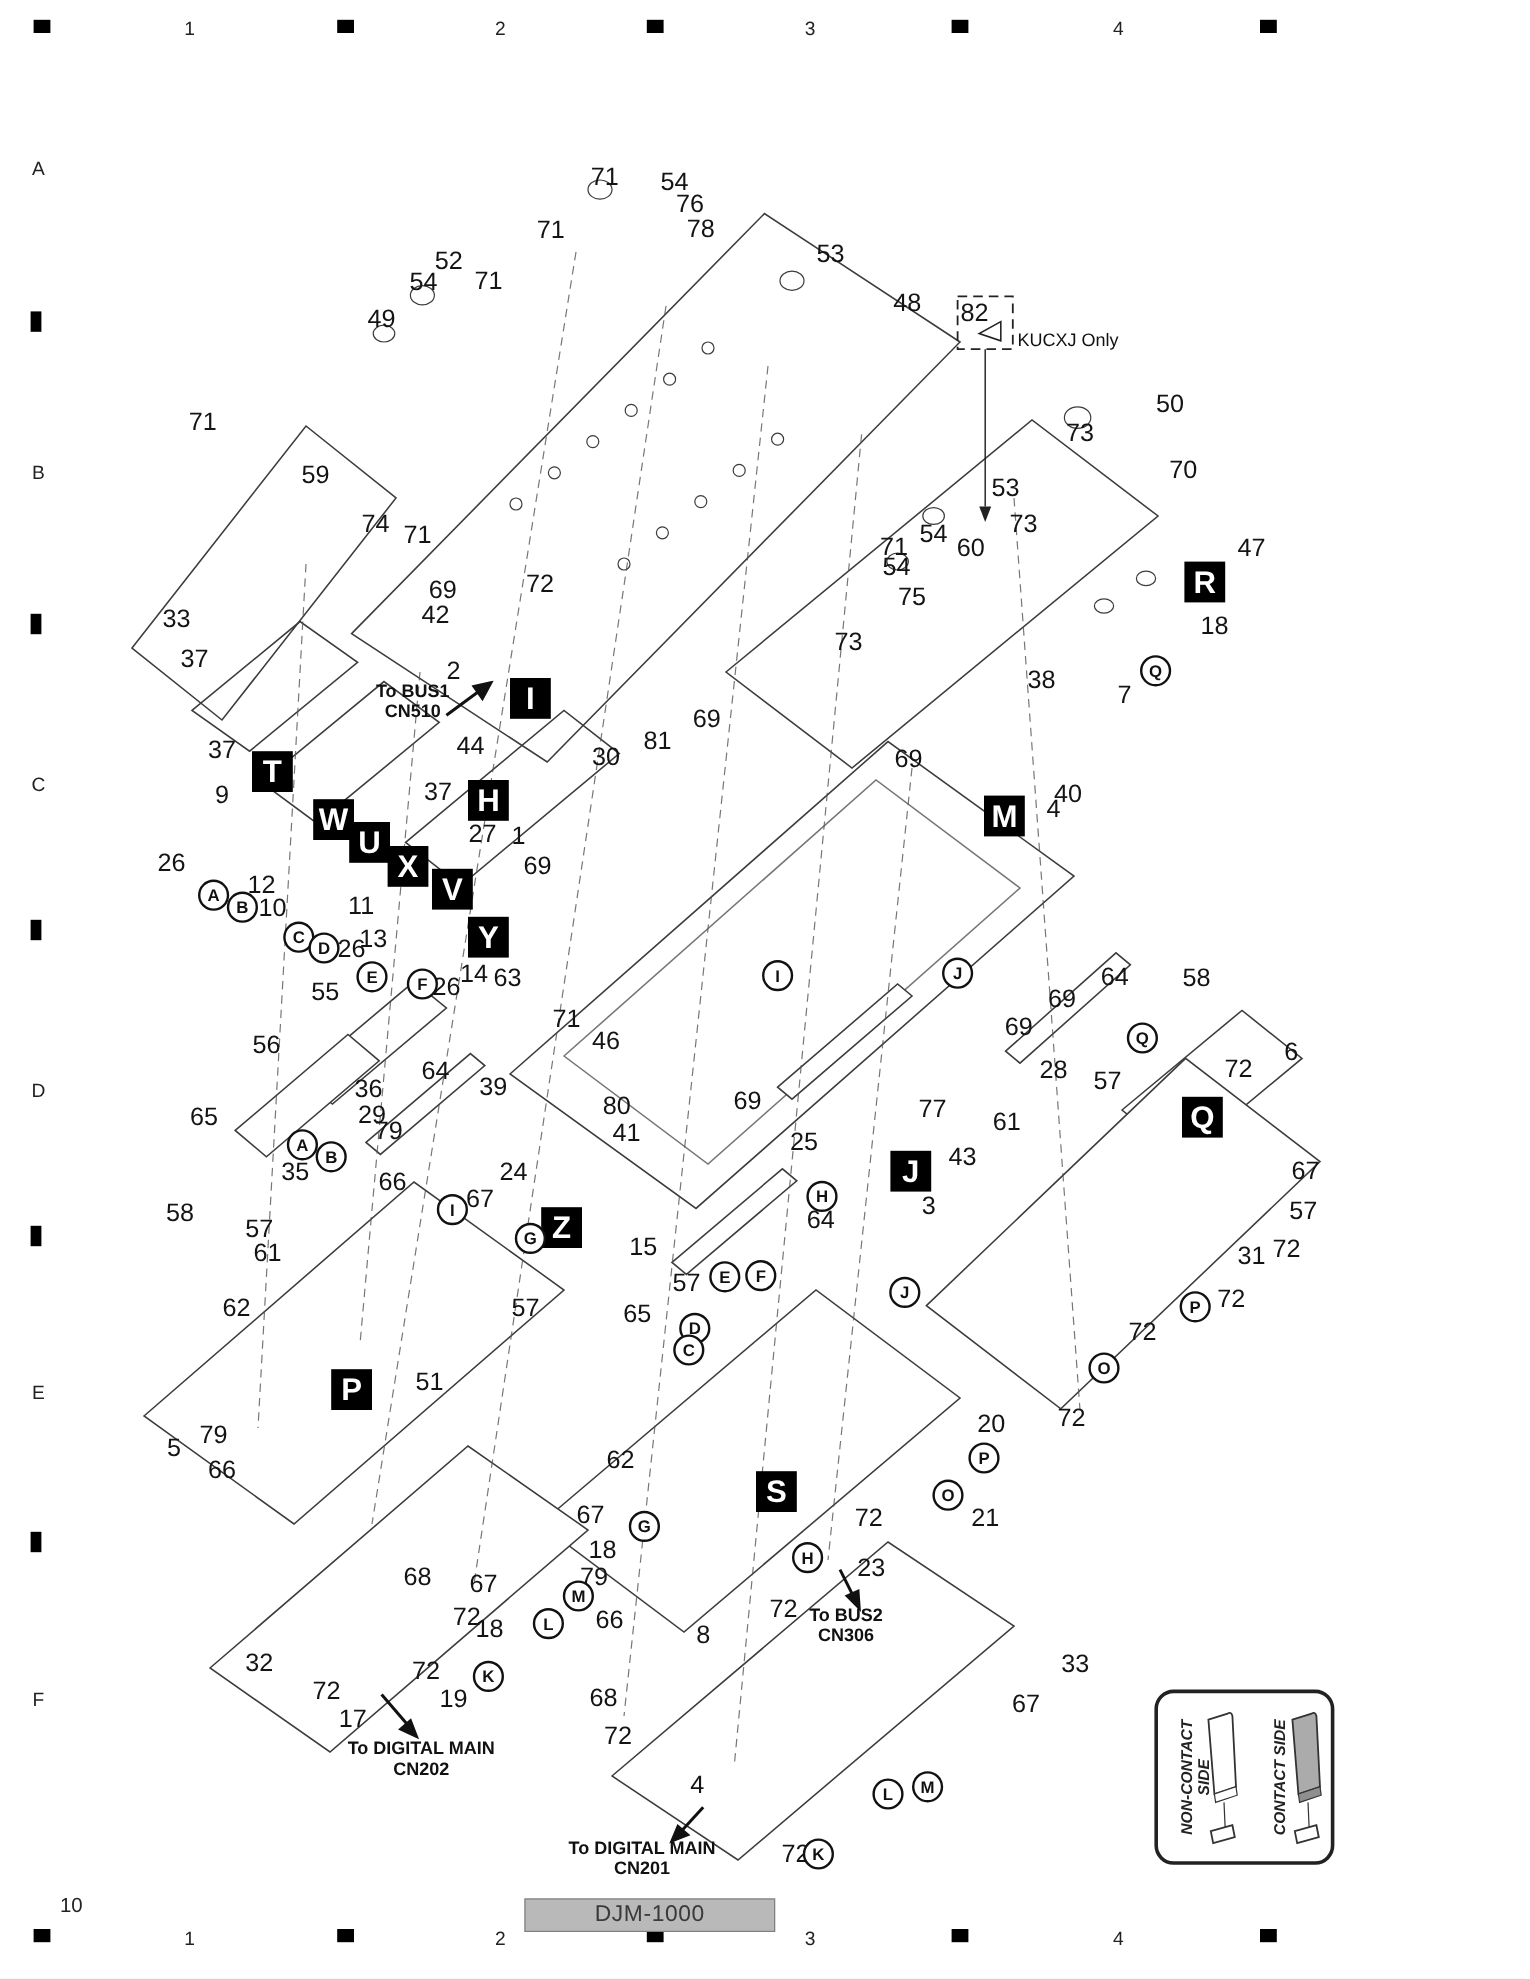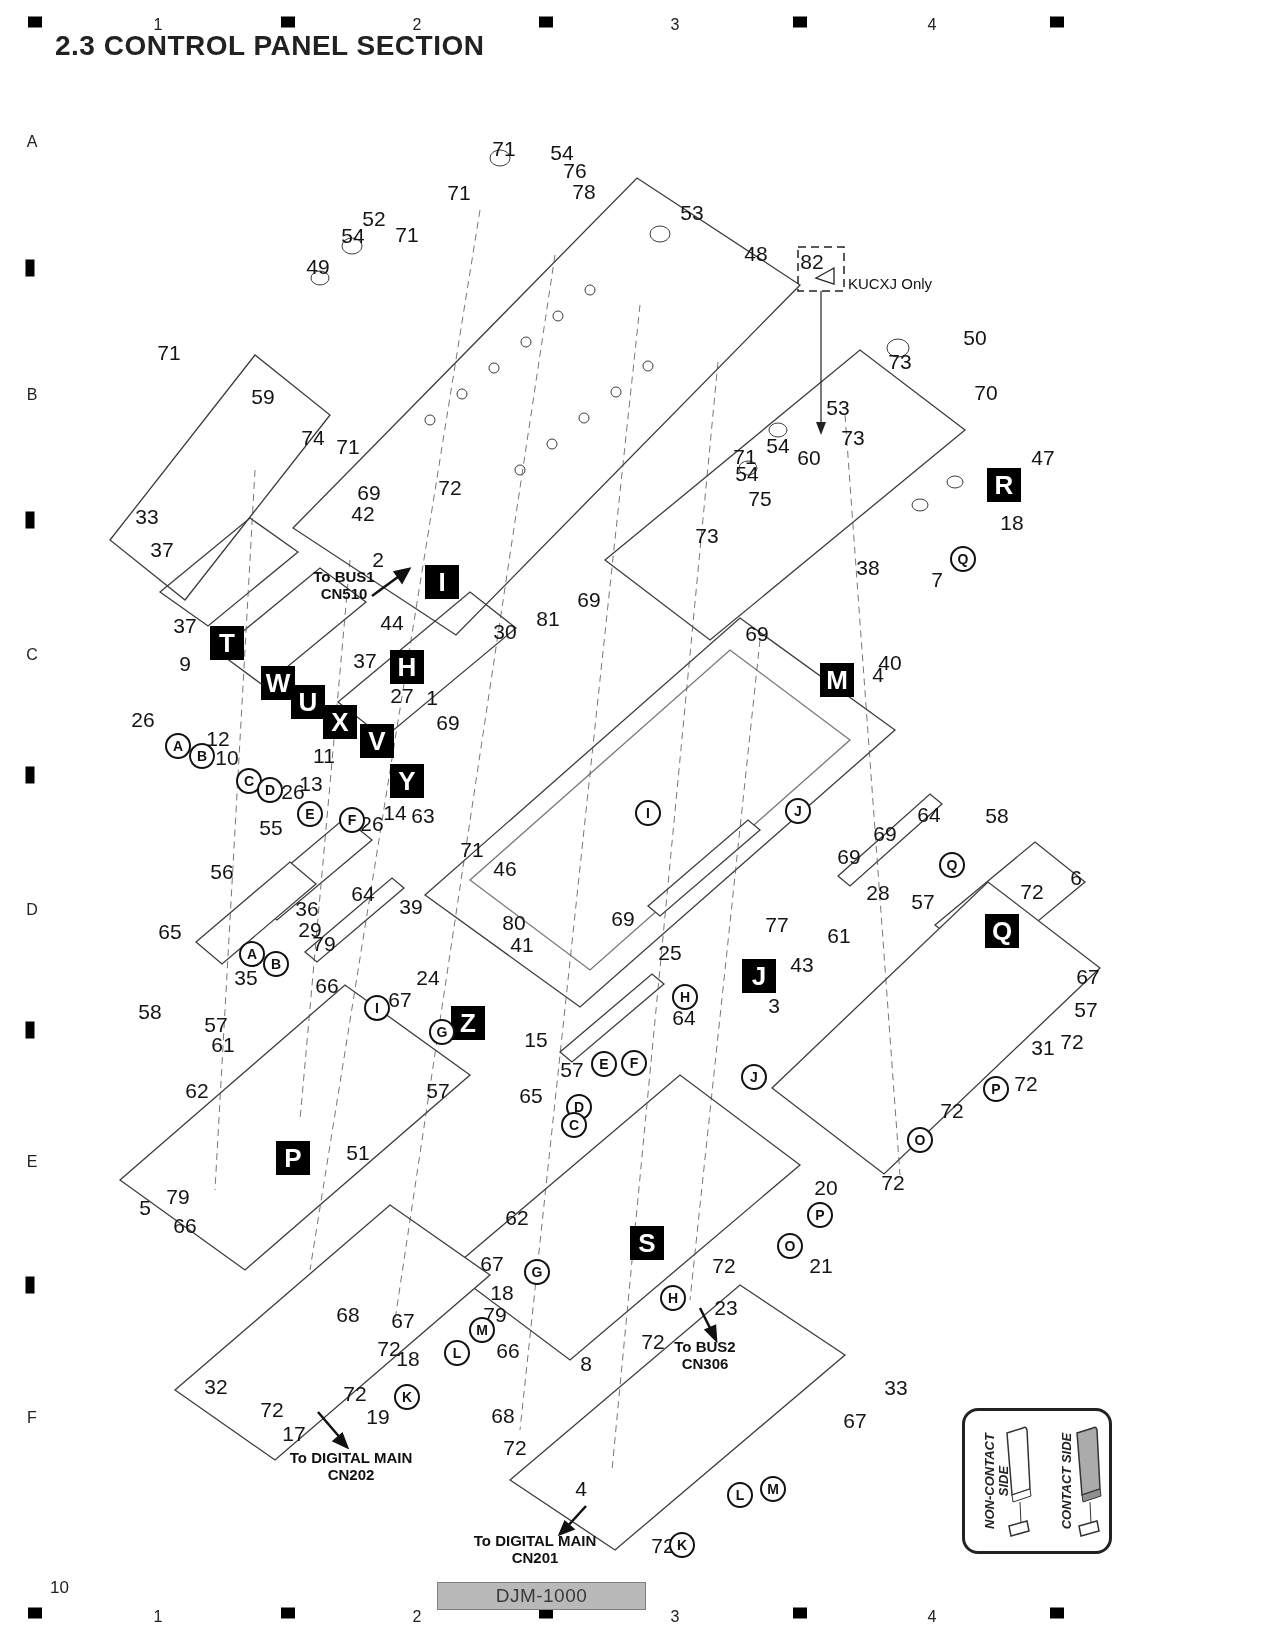--- a/index.html
+++ b/index.html
@@ -32,21 +32,20 @@
   .legend-label{position:absolute;left:-34px;top:50%;transform:translate(0,-50%) rotate(-90deg);
                 width:128px;text-align:center;font-size:13px;font-style:italic;font-weight:bold;
                 white-space:pre-line;line-height:1.1;color:#222;}
   .cable-icon{position:absolute;right:2px;top:6px;}
 </style>
 </head>
 <body>
 
 <div class="page">
 
-  <div class="title">2.3  CONTROL PANEL SECTION</div>
 
   <svg class="bg" width="1275" height="1649" viewBox="0 0 1275 1649">
     <g stroke="#3c3c3c" stroke-width="1.3" fill="#ffffff">
       <polygon points="293,528 637,178 800,285 456,635"></polygon>
       <polygon points="605,560 860,350 965,430 710,640"></polygon>
       <polygon points="110,540 255,355 330,415 185,600"></polygon>
       <polygon points="160,592 250,518 298,552 208,626" fill="none"></polygon>
       <polygon points="218,652 320,568 366,602 264,686" fill="none"></polygon>
       <polygon points="338,702 470,592 516,628 384,738" fill="none"></polygon>
       <polygon points="425,895 740,618 895,730 580,1007"></polygon>
@@ -156,21 +155,21 @@
       <div class="part-label" style="left: 378px; top: 559px;">2</div>
       <div class="part-label" style="left: 185px; top: 625px;">37</div>
       <div class="part-label" style="left: 392px; top: 622px;">44</div>
       <div class="part-label" style="left: 185px; top: 663px;">9</div>
       <div class="part-label" style="left: 365px; top: 660px;">37</div>
       <div class="part-label" style="left: 402px; top: 695px;">27</div>
       <div class="part-label" style="left: 432px; top: 697px;">1</div>
       <div class="part-label" style="left: 143px; top: 719px;">26</div>
       <div class="part-label" style="left: 218px; top: 738px;">12</div>
       <div class="part-label" style="left: 227px; top: 757px;">10</div>
-      <div class="part-label" style="left: 324px; top: 755px;">11</div>
+      <div class="part-label" style="left: 301px; top: 755px;">11</div>
       <div class="part-label" style="left: 311px; top: 783px;">13</div>
       <div class="part-label" style="left: 293px; top: 791px;">26</div>
       <div class="part-label" style="left: 372px; top: 823px;">26</div>
       <div class="part-label" style="left: 395px; top: 812px;">14</div>
       <div class="part-label" style="left: 423px; top: 815px;">63</div>
       <div class="part-label" style="left: 448px; top: 722px;">69</div>
       <div class="part-label" style="left: 505px; top: 631px;">30</div>
       <div class="part-label" style="left: 548px; top: 618px;">81</div>
       <div class="part-label" style="left: 589px; top: 599px;">69</div>
       <div class="part-label" style="left: 757px; top: 633px;">69</div>

